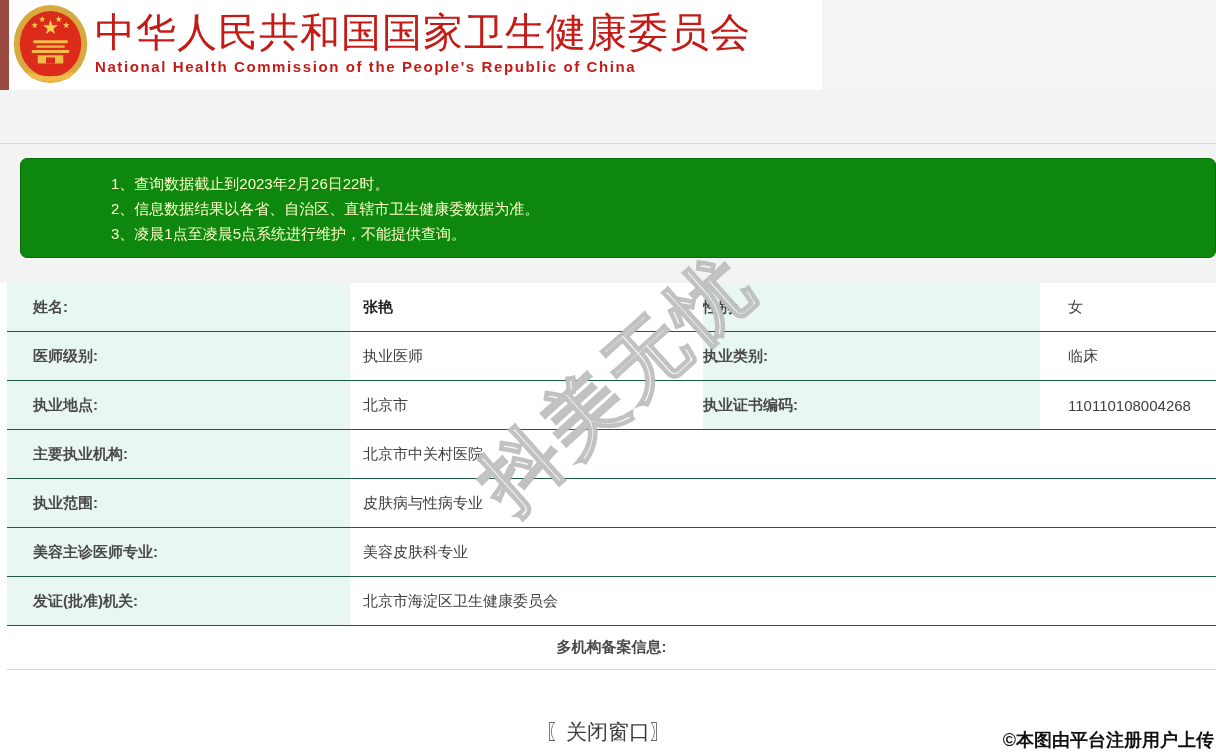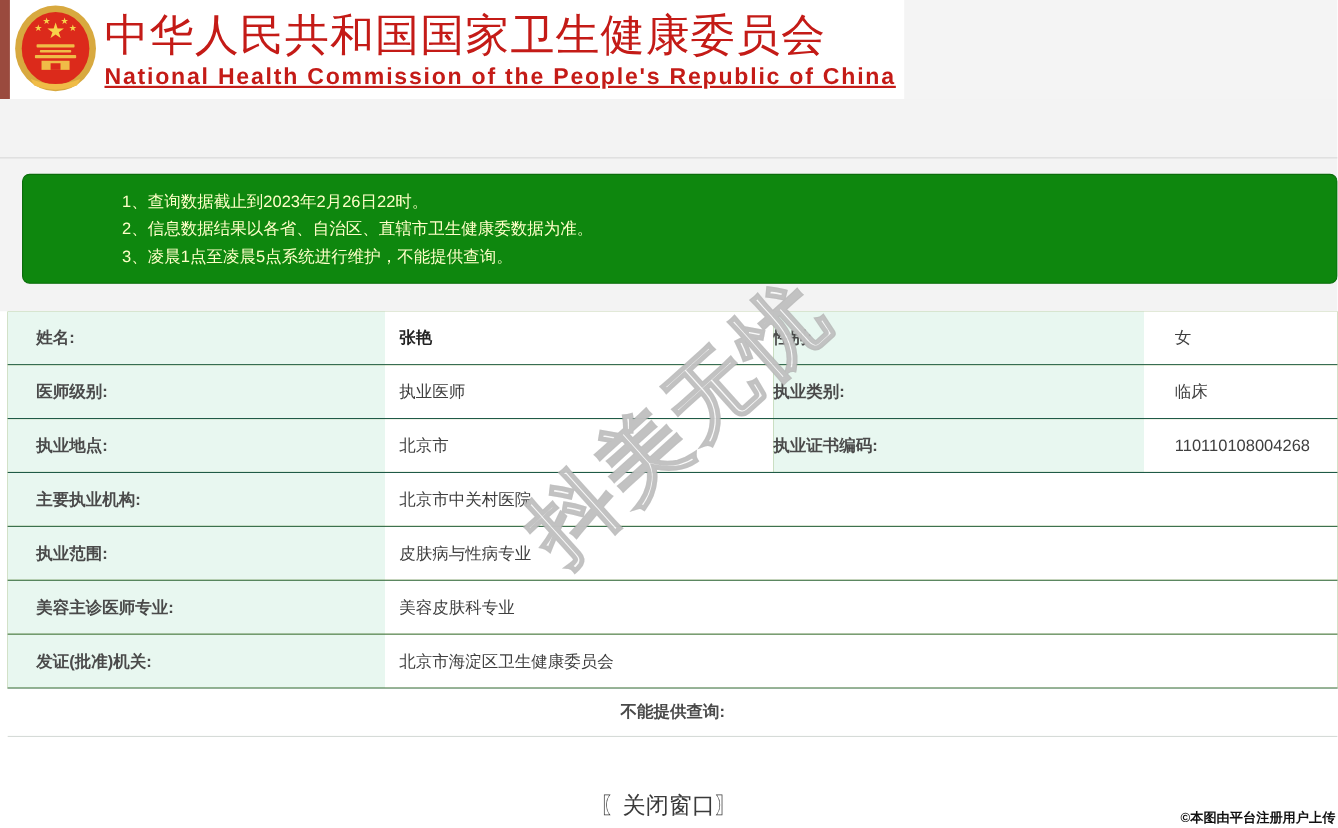--- a/index.html
+++ b/index.html
@@ -13,22 +13,22 @@
   .top-band { position:relative; width:1216px; height:90px; background:#f4f4f4; }
   .header-box { position:absolute; left:0; top:0; width:822px; height:90px; background:#ffffff; }
   .red-strip { position:absolute; left:0; top:0; width:9px; height:90px; background:#9a4a3e; }
   .emblem { position:absolute; left:13px; top:4px; width:75px; height:83px; }
   .titles { position:absolute; left:95px; top:8px; }
   .title-cn {
     font-size:40px; font-weight:normal; color:#c41b17; letter-spacing:1px;
     line-height:48px; white-space:nowrap;
   }
   .title-en {
-    font-size:21px; font-weight:bold; color:#c41b17; letter-spacing:1.6px;
-    margin-top:2px; white-space:nowrap;text-decoration:underline;
+    font-size:15px; font-weight:bold; color:#c41b17; letter-spacing:1.6px;
+    margin-top:2px; white-space:nowrap;
   }
 
   
   .gray-band { position:relative; width:1216px; height:193px; background:#f3f3f3; }
   .thin-line { position:absolute; left:0; top:53px; width:1216px; height:1px; background:#d8d8d8; }
   .notice {
     position:absolute; left:20px; top:68px; width:1196px; height:100px;
     background:#0e870e; border:1px solid #0a6c0a; border-radius:7px;
     padding:12px 0 0 90px;
   }
@@ -71,21 +71,21 @@
     font-size:78px; font-weight:bold; letter-spacing:6px; line-height:80px;
     color:rgba(255,255,255,0.88);
     -webkit-text-stroke:2px rgba(175,175,175,0.75);
     text-shadow:0 0 1px rgba(160,160,160,0.5);
     pointer-events:none; z-index:50; white-space:nowrap;
   }
 
   
   .credit {
     position:absolute; right:2px; bottom:1px; z-index:60;
-    font-size:12px; font-weight:bold; color:#111111; white-space:nowrap;
+    font-size:18px; font-weight:bold; color:#111111; white-space:nowrap;
     text-shadow:-1px -1px 0 #fff, 1px -1px 0 #fff, -1px 1px 0 #fff, 1px 1px 0 #fff;
   }
 </style>
 </head>
 <body>
 
 <div class="top-band">
   <div class="header-box">
     <div class="red-strip"></div>
     <div class="emblem">
@@ -160,21 +160,21 @@
   </div>
 
   <div class="row full">
     <div class="cell label c1">发证(批准)机关:</div>
     <div class="cell value c2">北京市海淀区卫生健康委员会</div>
   </div>
 
 </div>
 
 <div class="section-row">
-  <div class="section-title">不能提供查询:</div>
+  <div class="section-title">多机构备案信息:</div>
 </div>
 
 <div class="close-wrap">
   <a class="close-link">〖关闭窗口〗</a>
 </div>
 
 <div class="watermark">抖美无忧</div>
 <div class="credit">©本图由平台注册用户上传</div>
 
 </body></html>

